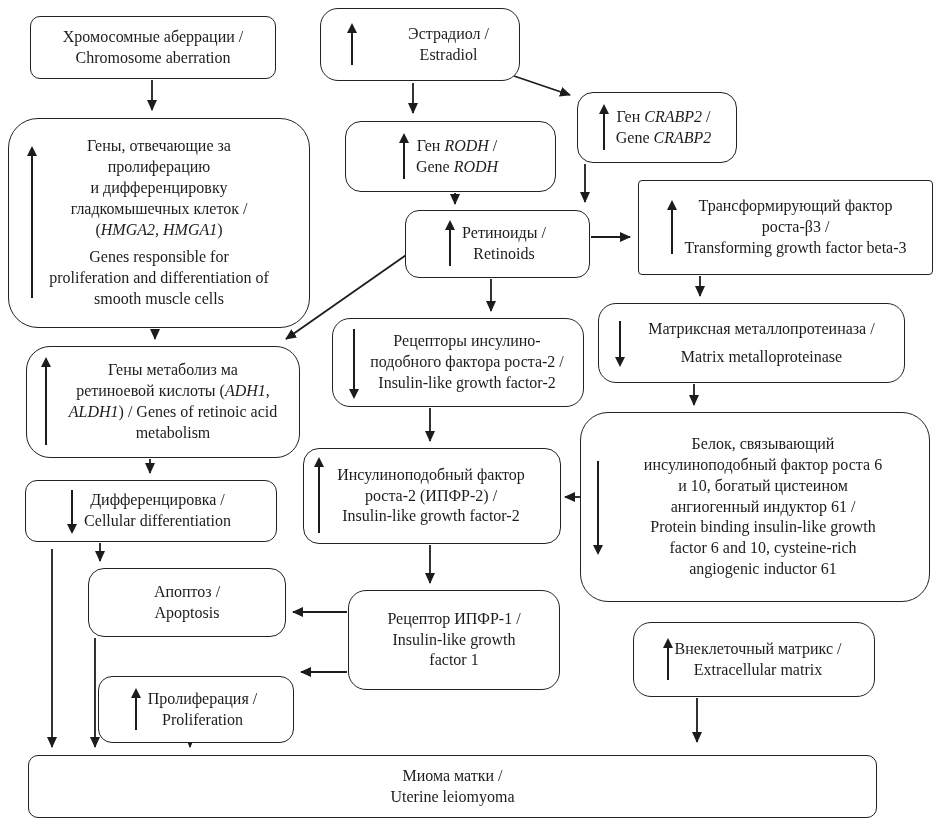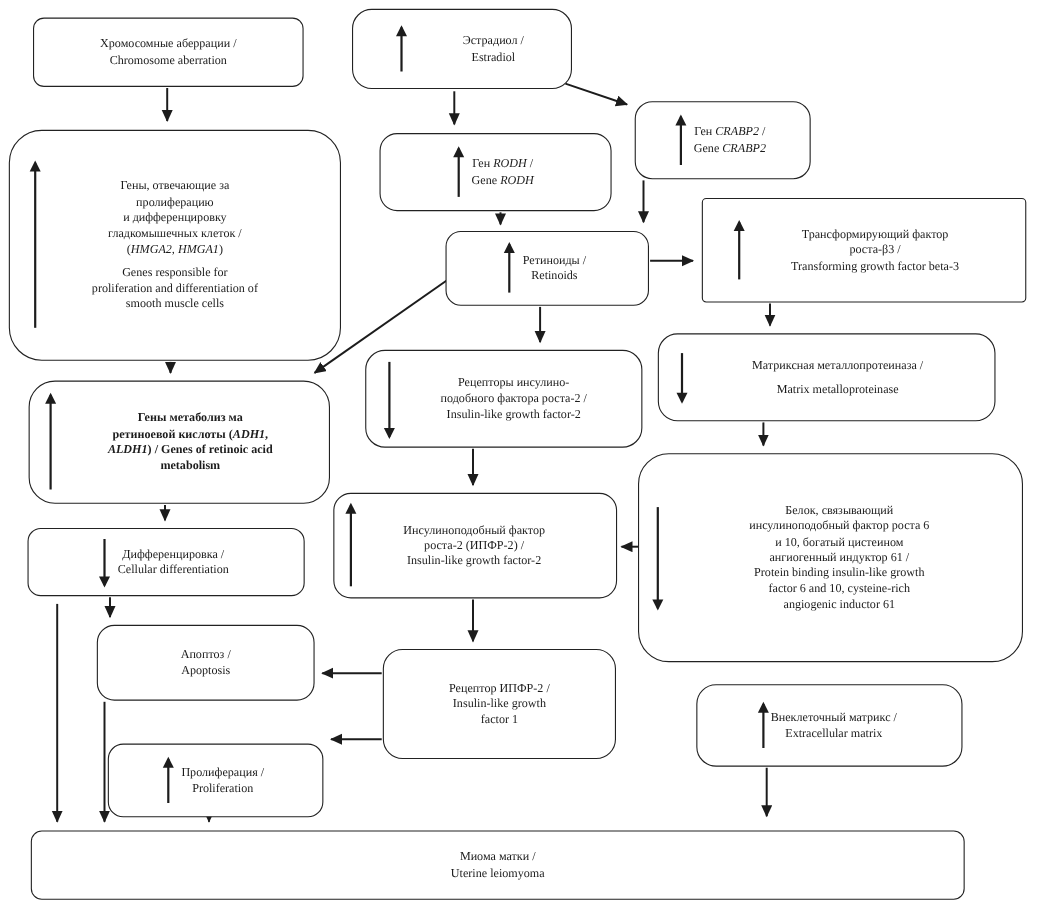--- a/index.html
+++ b/index.html
@@ -1,19 +1,19 @@
 <!DOCTYPE html>
 <html><head>
 <meta charset="utf-8">
 <style>
   html,body{margin:0;padding:0;background:#ffffff;}
   #canvas{
     position:relative;width:835px;height:825px;background:#ffffff;
     font-family:"Liberation Serif","DejaVu Serif",serif;
-    color:#1c1c1c;font-size:11px;line-height:1.3;
+    color:#1c1c1c;font-size:16px;line-height:1.3;
   }
   #arrow-layer{position:absolute;left:0;top:0;width:945px;height:825px;}
   .node{
     position:absolute;box-sizing:border-box;background:#fff;
     border:1.6px solid #222;display:flex;align-items:center;justify-content:center;
     text-align:center;padding:4px 10px;
   }
   .txt{flex:0 1 auto;}
   .ln{white-space:nowrap;}
   .gap{margin-top:7px;}
@@ -139,21 +139,21 @@
 
   <div class="node" style="left:332px;top:318px;width:252px;height:89px;border-radius:18px;padding-left:28px;">
     <span class="ind down abs" style="left:20px;height:68px;"></span>
     <div class="txt">
       <div class="ln">Рецепторы инсулино-</div>
       <div class="ln">подобного фактора роста-2 /</div>
       <div class="ln">Insulin-like growth factor-2</div>
     </div>
   </div>
 
-  <div class="node" style="left:26px;top:346px;width:274px;height:112px;border-radius:24px;padding-left:30px;font-weight:bold;">
+  <div class="node" style="left:26px;top:346px;width:274px;height:112px;border-radius:24px;padding-left:30px;">
     <span class="ind up abs" style="left:18px;height:86px;"></span>
     <div class="txt">
       <div class="ln">Гены метаболиз ма</div>
       <div class="ln"><span>ретиноевой кислоты (</span><i>ADH1</i><span>,</span></div>
       <div class="ln"><i>ALDH1</i><span>) / Genes of retinoic acid</span></div>
       <div class="ln">metabolism</div>
     </div>
   </div>
 
   <div class="node" style="left:580px;top:412px;width:350px;height:190px;border-radius:28px;padding-left:26px;">
@@ -196,21 +196,21 @@
   <div class="node" style="left:98px;top:643px;width:196px;height:67px;border-radius:14px;margin-top:33px;">
     <span class="ind up inline" style="height:40px;"></span>
     <div class="txt">
       <div class="ln">Пролиферация /</div>
       <div class="ln">Proliferation</div>
     </div>
   </div>
 
   <div class="node" style="left:348px;top:590px;width:212px;height:100px;border-radius:18px;">
     <div class="txt">
-      <div class="ln">Рецептор ИПФР-2 /</div>
+      <div class="ln">Рецептор ИПФР-1 /</div>
       <div class="ln">Insulin-like growth</div>
       <div class="ln">factor 1</div>
     </div>
   </div>
 
   <div class="node" style="left:633px;top:622px;width:242px;height:75px;border-radius:18px;">
     <span class="ind up inline" style="height:40px;margin-right:6px;"></span>
     <div class="txt">
       <div class="ln">Внеклеточный матрикс /</div>
       <div class="ln">Extracellular matrix</div>

